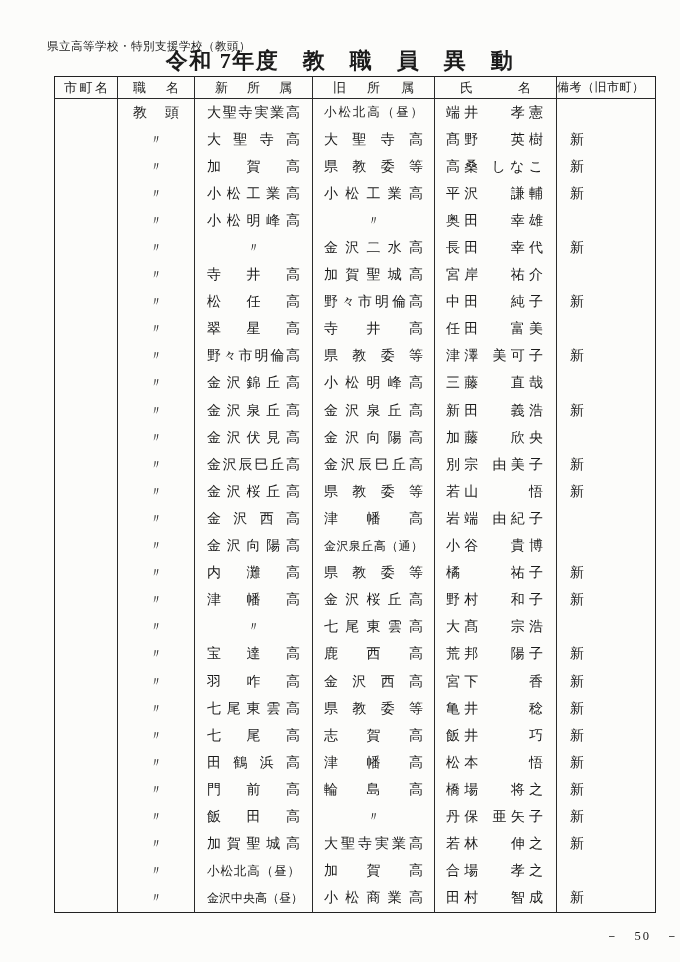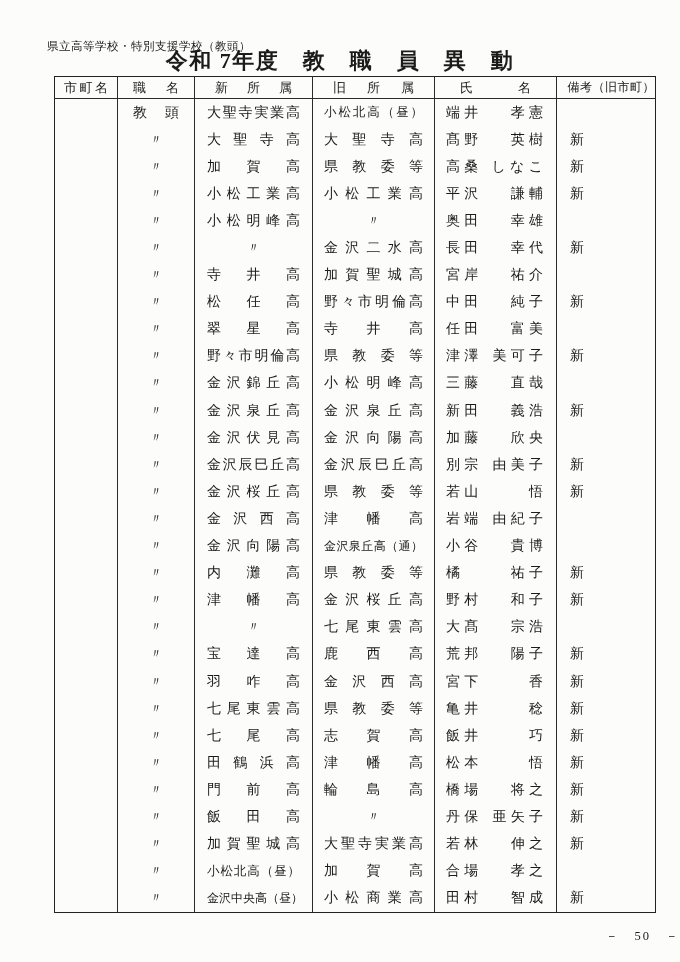--- a/index.html
+++ b/index.html
@@ -50,21 +50,21 @@
   }
   tbody td{height:27.1px;font-size:14px;}
   
   .dist{display:flex;justify-content:space-between;align-items:center;}
   .dist > span{display:block;line-height:1;}
   th.col-city .dist{padding:0 9px;}
   th.col-pos  .dist{padding:0 15px;}
   th.col-new  .dist,
   th.col-old  .dist{padding:0 20px;}
   th.col-name .dist{padding:0 25px;}
-  th.col-remark{font-size:12px;text-align:right;letter-spacing:0.5px;}
+  th.col-remark{font-size:12px;text-align:left;letter-spacing:0.5px;}
   td.col-pos .dist{padding:0 15px;}
   td.col-new .dist{padding:0 12px;}
   td.col-old .dist{padding:0 11px;}
   .sz125{font-size:12.5px;}
   .sz12{font-size:12px;}
   .ditto{display:block;text-align:center;font-size:13px;}
   .name{display:flex;justify-content:space-between;padding:0 13px 0 11px;}
   .name .ln,.name .fn{letter-spacing:0.3em;white-space:nowrap;}
   .name .fn{margin-right:-0.3em;}
   td.col-remark .remark{display:block;padding-left:13px;}

